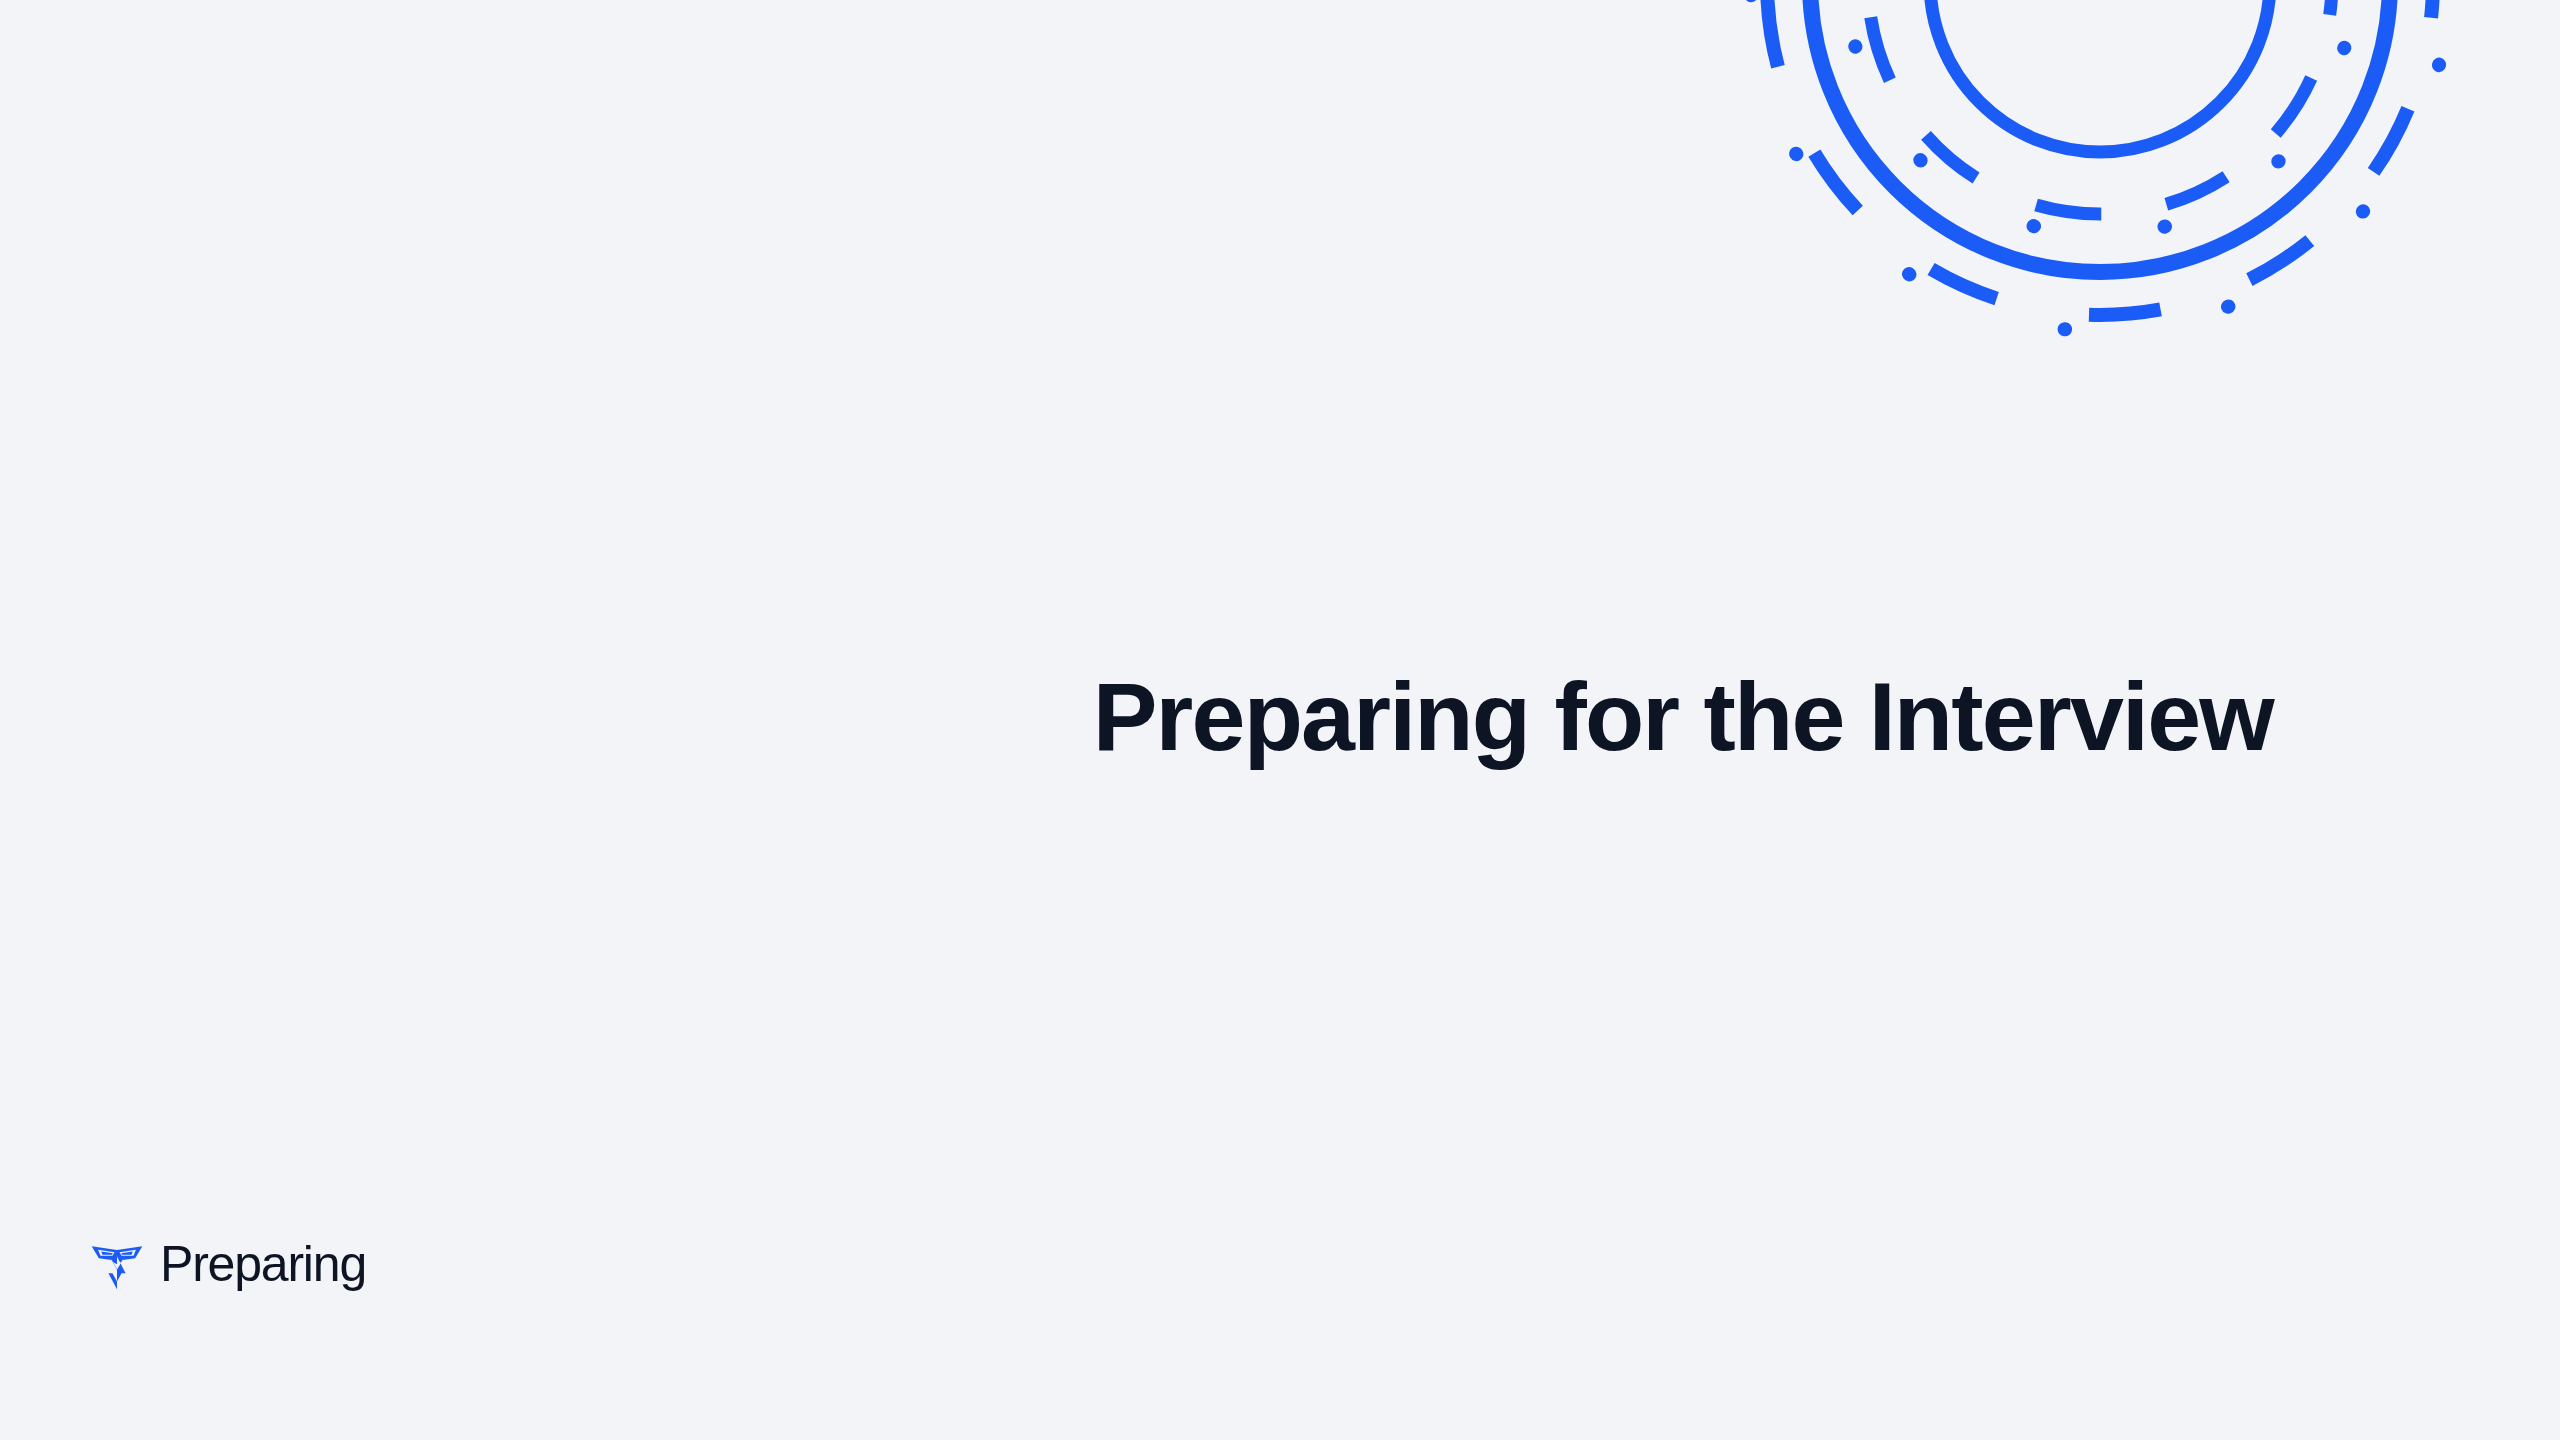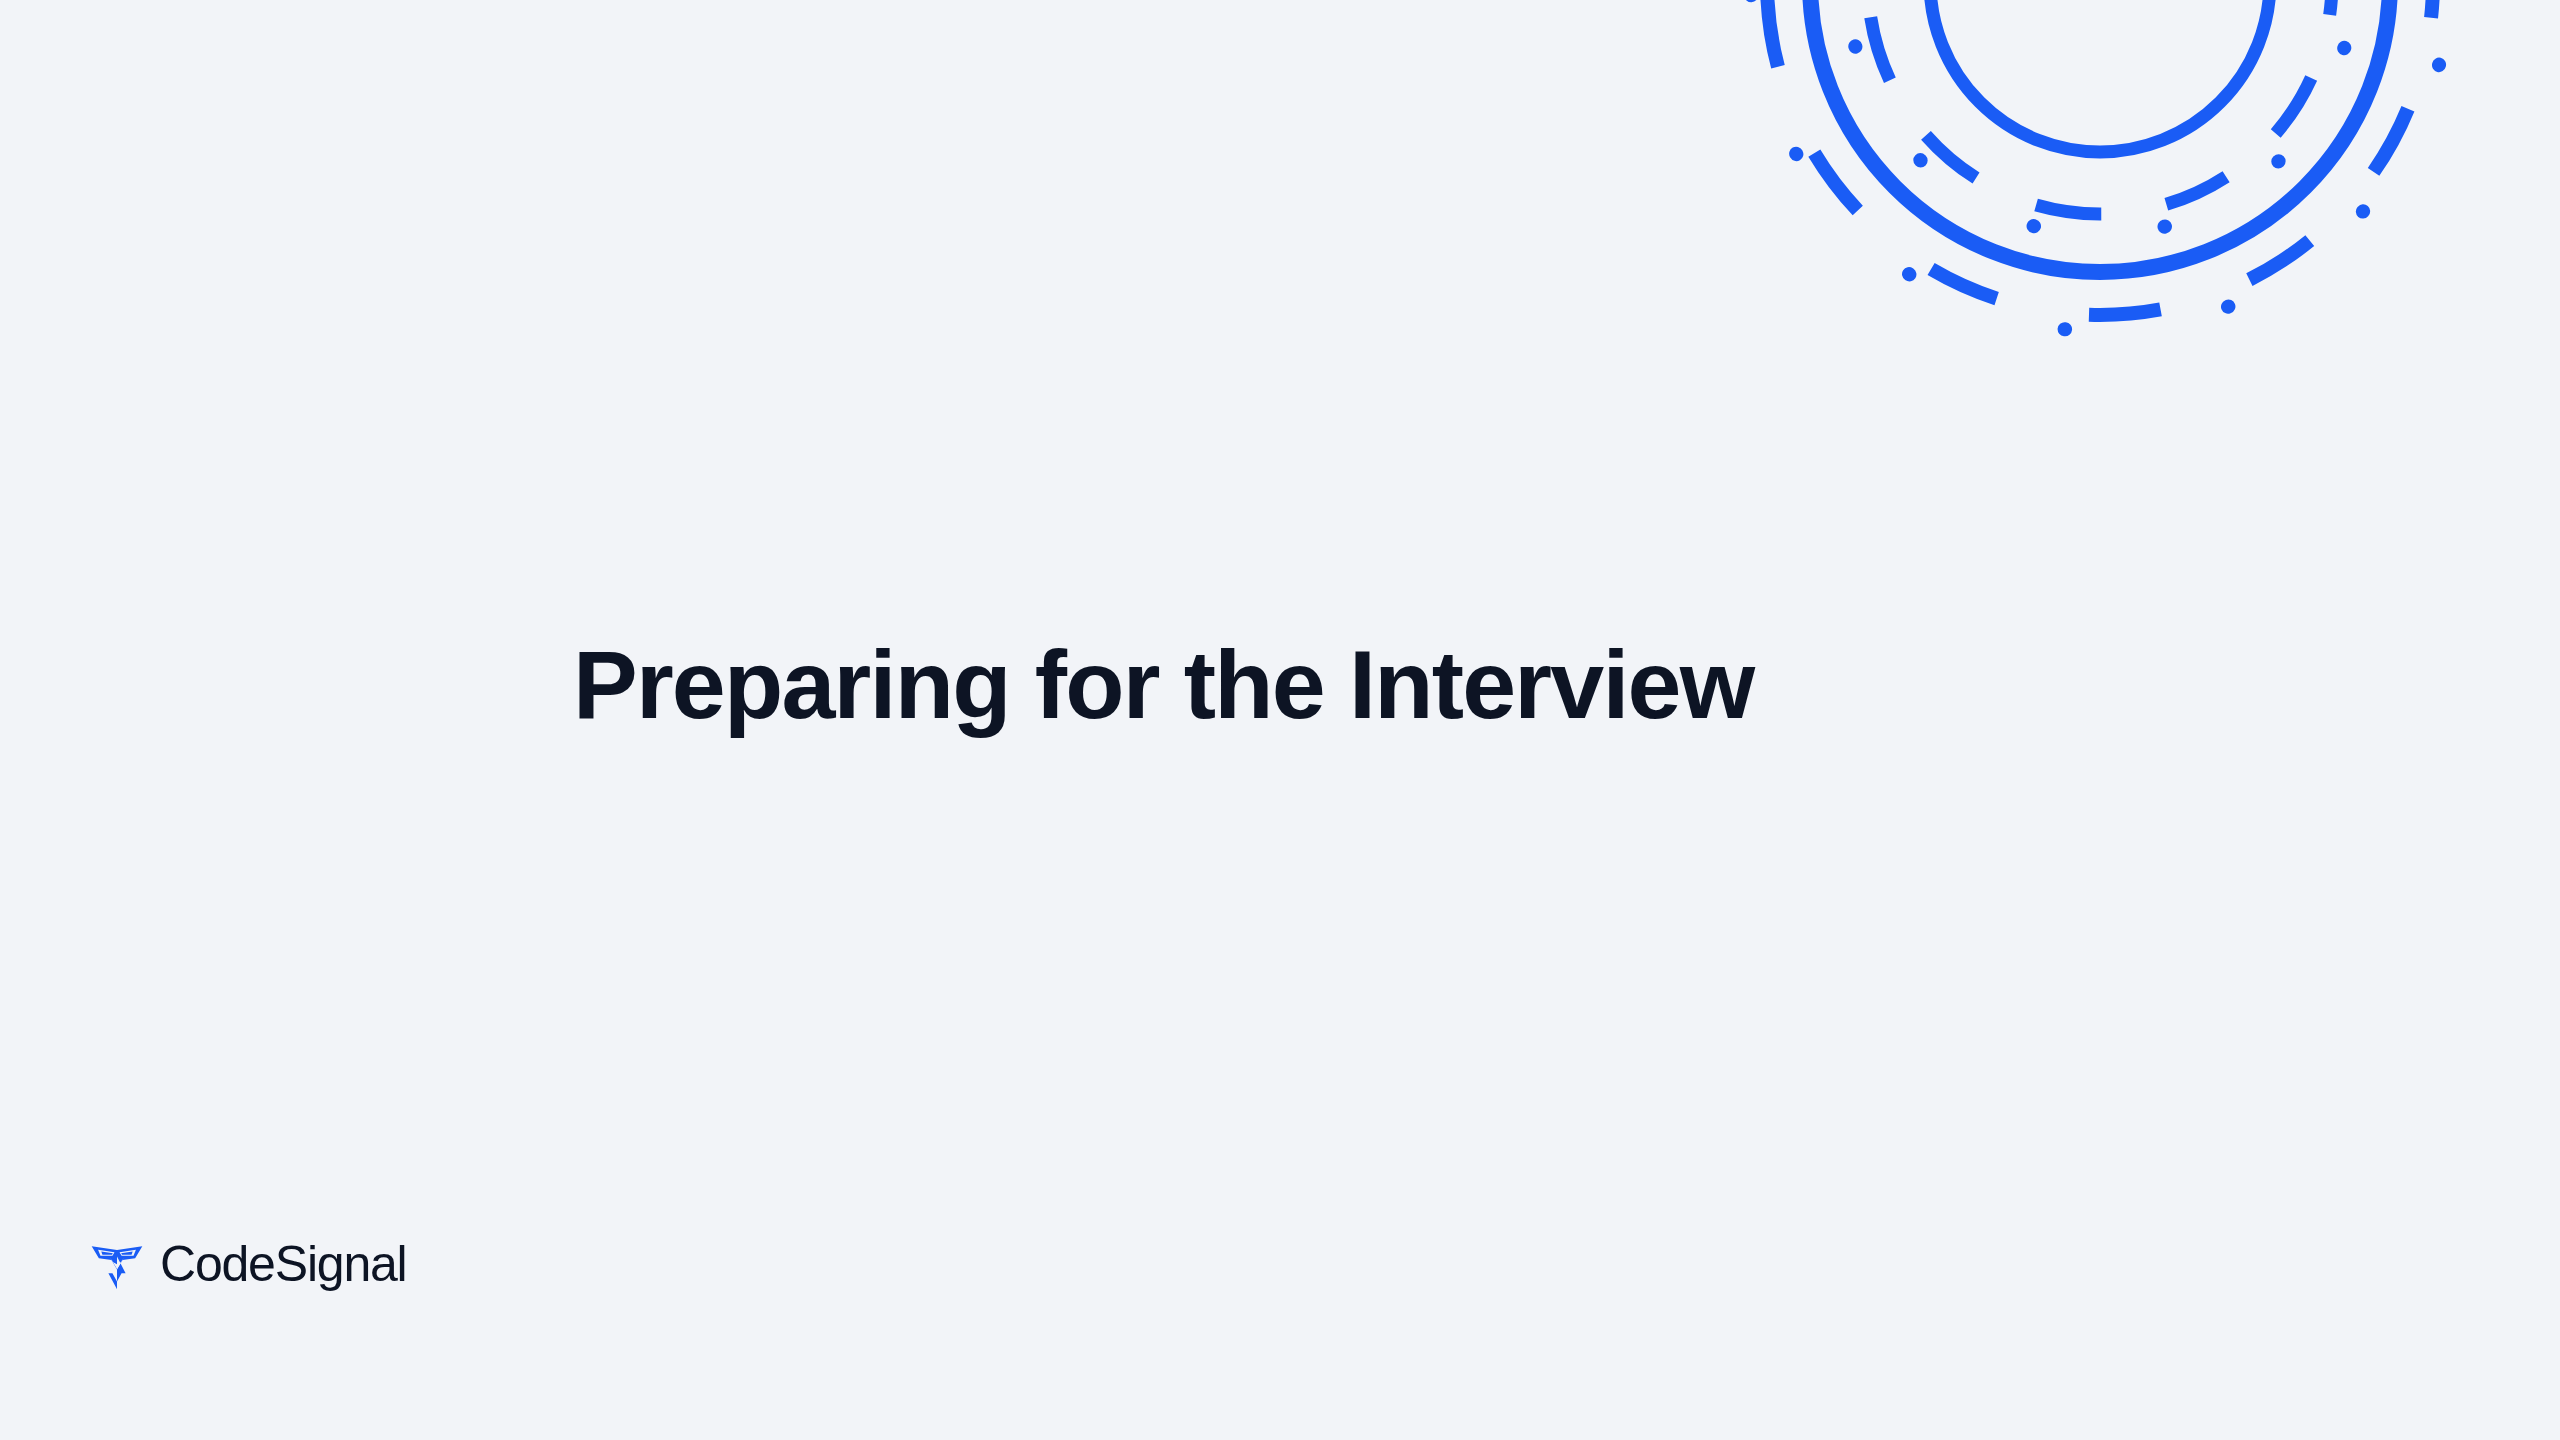--- a/index.html
+++ b/index.html
@@ -36,22 +36,23 @@
   .deco svg {
     display: block;
     width: 2560px;
     height: 1440px;
   }
 
   
   .title-wrap {
     position: absolute;
     left: 573px;
-    top: 636px;
+    top: 668px;
     width: 1700px;
+    text-align: right;
   }
   .title {
     margin: 0;
     font-family: "Liberation Sans", "DejaVu Sans", sans-serif;
     font-size: 97px;
     line-height: 1.0;
     font-weight: 700;
     letter-spacing: -1.8px;
     color: #0d1424;
     white-space: nowrap;
@@ -155,16 +156,16 @@
         "></path>
         <path fill="#1a5cf5" d="
           M13.4 17.2 L27.1 19.2 L26.1 20.9 L14.7 20.9 Z
           M50.6 17.2 L49.3 20.9 L37.9 20.9 L36.9 19.2 Z
         "></path>
         <path fill="#f2f4f8" d="
           M24.0 24.6 L32 38.0 L40.0 24.6 L36.4 29.8 L32 32.2 L27.6 29.8 Z
         "></path>
       </svg>
     </span>
-    <span class="logo-word">CodeSignal</span>
+    <span class="logo-word">Preparing</span>
   </div>
 
 </div>
 
 </body></html>

